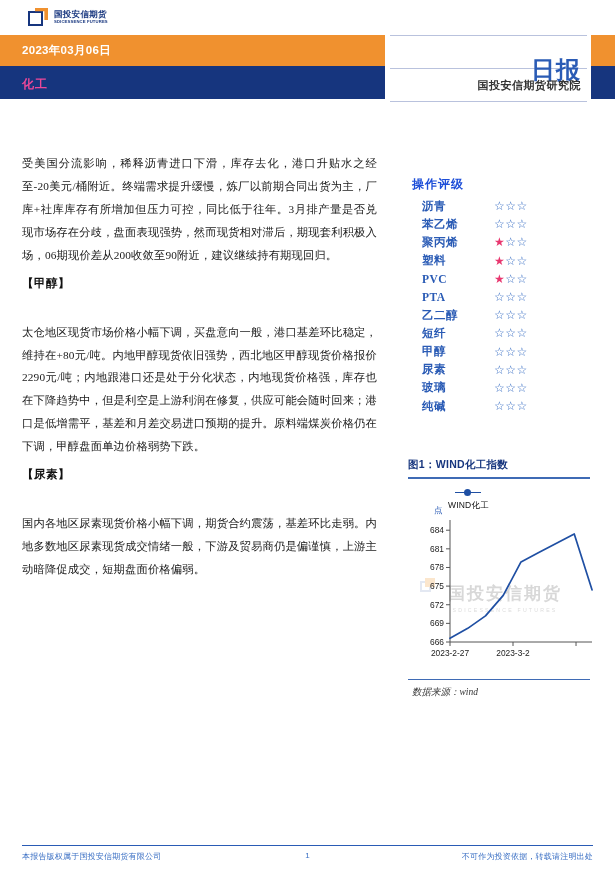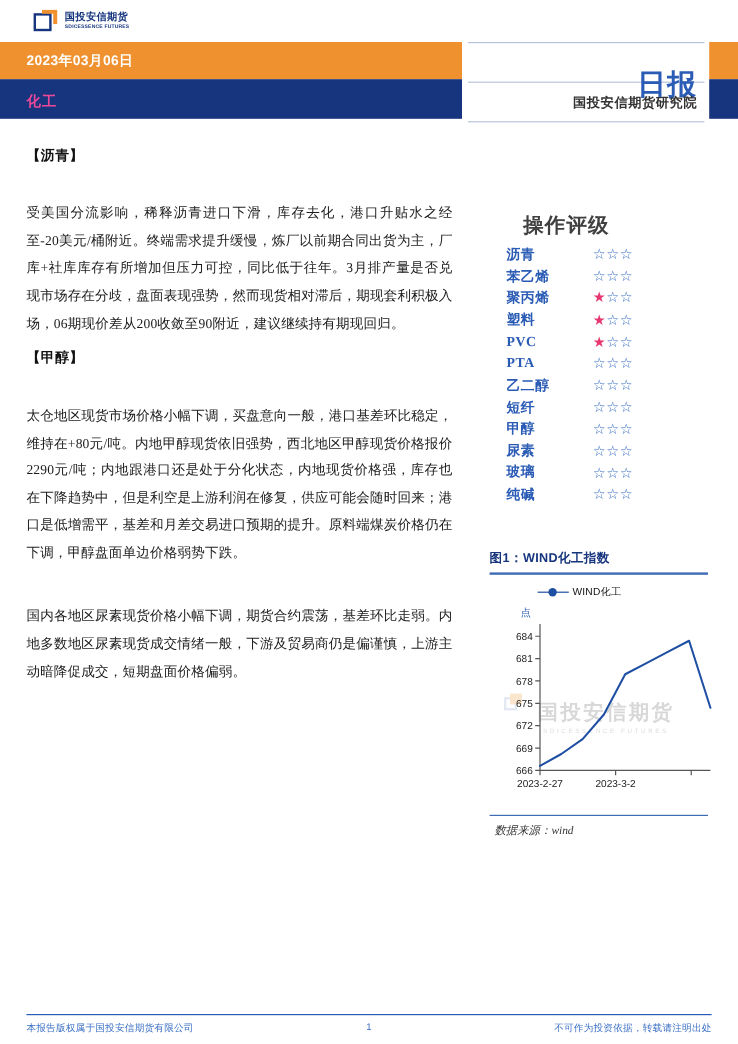--- a/index.html
+++ b/index.html
@@ -169,25 +169,25 @@
   }
 
   
   .right-col {
     position: absolute;
     left: 408px; top: 176px;
     width: 190px;
   }
   .rating-title {
     font-family: "Liberation Serif", serif;
-    font-size: 17px;
-    font-weight: bold;
-    color: #404040;
+    font-size: 12px;
+    font-weight: bold;
+    color: #1d4ed8;
     letter-spacing: 1px;
-    margin-left: 28px;
+    margin-left: 4px;
     margin-bottom: 4px;
   }
   .rating-row {
     display: flex;
     align-items: center;
     height: 18.2px;
   }
   .rating-name {
     width: 72px;
     margin-left: 14px;
@@ -243,20 +243,21 @@
     color: #333333;
     margin-top: 6px;
     margin-left: 4px;
   }
   .chart-legend {
     position: absolute;
     left: 40px; top: 6px;
     display: flex;
     align-items: center;
     gap: 3px;
+    flex-direction: column;
   }
   .legend-mark {
     position: relative;
     width: 26px; height: 9px;
   }
   .legend-mark .lm-line {
     position: absolute;
     left: 0; top: 4px;
     width: 26px; height: 1.4px;
     background: #1f4fa3;
@@ -388,31 +389,31 @@
   <div class="rule r3"></div>
   <div class="hdr-type">日报</div>
   <div class="hdr-dept">国投安信期货研究院</div>
 </div>
 <div class="edge-orange"></div>
 <div class="edge-navy"></div>
 
 <div class="left-col">
 
   <div class="sec">
-    <div class="sec-title">【沥青】</div>
     <div class="sec-body">受美国分流影响，稀释沥青进口下滑，库存去化，港口升贴水之经至-20美元/桶附近。终端需求提升缓慢，炼厂以前期合同出货为主，厂库+社库库存有所增加但压力可控，同比低于往年。3月排产量是否兑现市场存在分歧，盘面表现强势，然而现货相对滞后，期现套利积极入场，06期现价差从200收敛至90附近，建议继续持有期现回归。</div>
   </div>
 
 
   <div class="sec">
     <div class="sec-title">【甲醇】</div>
     <div class="sec-body">太仓地区现货市场价格小幅下调，买盘意向一般，港口基差环比稳定，维持在+80元/吨。内地甲醇现货依旧强势，西北地区甲醇现货价格报价2290元/吨；内地跟港口还是处于分化状态，内地现货价格强，库存也在下降趋势中，但是利空是上游利润在修复，供应可能会随时回来；港口是低增需平，基差和月差交易进口预期的提升。原料端煤炭价格仍在下调，甲醇盘面单边价格弱势下跌。</div>
   </div>
 
   <div class="sec">
+    <div class="sec-title">【尿素】</div>
     <div class="sec-body">国内各地区尿素现货价格小幅下调，期货合约震荡，基差环比走弱。内地多数地区尿素现货成交情绪一般，下游及贸易商仍是偏谨慎，上游主动暗降促成交，短期盘面价格偏弱。</div>
   </div>
 
 </div>
 
 <div class="right-col">
   <div class="rating-title">操作评级</div>
   <div id="ratings-list">
       <div class="rating-row">
         <span class="rating-name">沥青</span>

